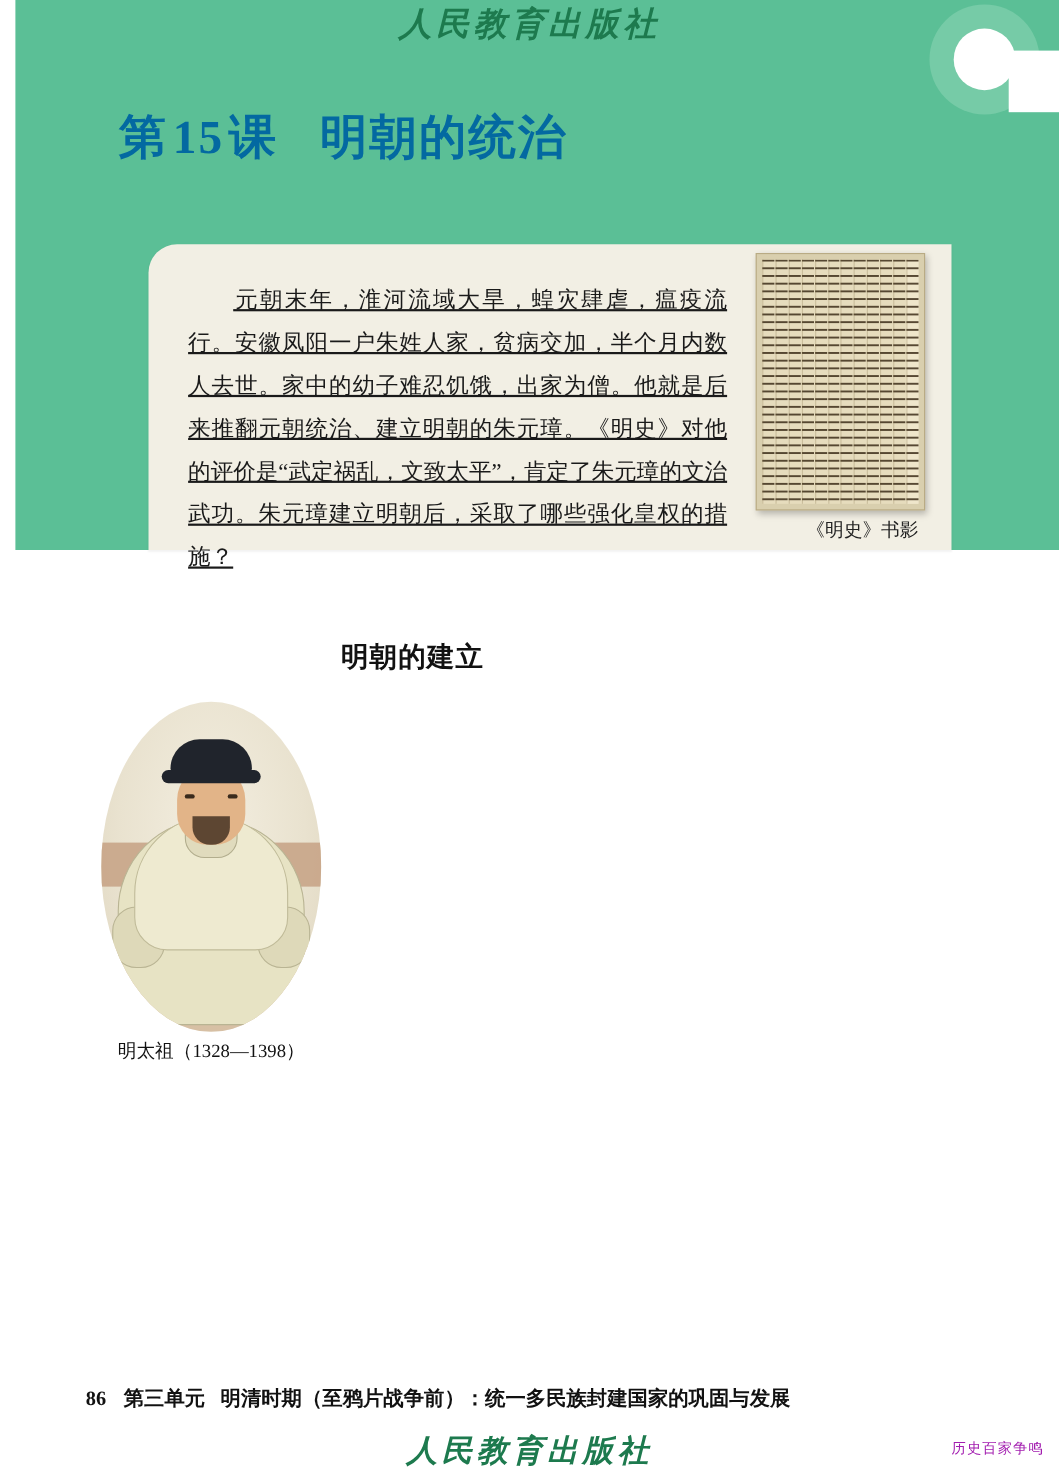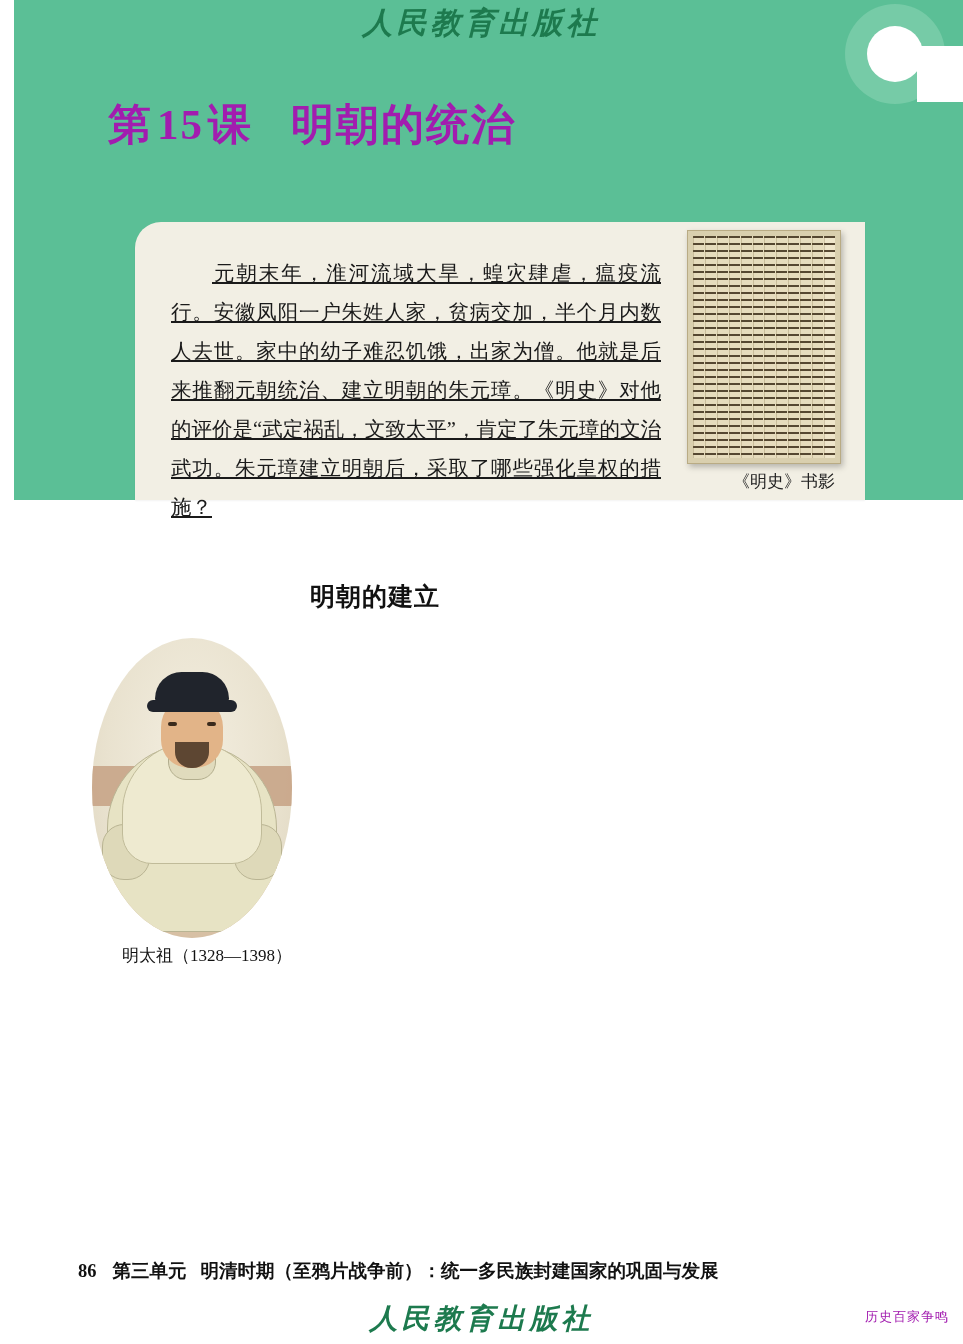--- a/index.html
+++ b/index.html
@@ -80,21 +80,21 @@
     height: 56px;
     background: #ffffff;
     z-index: 3;
   }
 
   .lesson-title {
     position: absolute;
     top: 96px;
     left: 108px;
     z-index: 4;
-    color: #a21caf;
+    color: #0369a1;
     font-family: "Liberation Serif", "DejaVu Serif", serif;
     font-size: 43px;
     font-weight: bold;
     letter-spacing: 2px;
     white-space: nowrap;
   }
   .lesson-title .num {
     font-family: "Liberation Serif", serif;
     padding: 0 4px;
   }
@@ -329,21 +329,21 @@
     left: -8px; right: -8px; bottom: -6px;
     height: 12px;
     background: #20242c;
     border-radius: 6px;
   }
   .portrait-caption {
     position: absolute;
     top: 306px;
     left: 0;
     width: 200px;
-    text-align: right;
+    text-align: center;
     font-size: 17px;
     color: #111;
     white-space: nowrap;
   }
   .footer-line {
     position: absolute;
     top: 1258px;
     left: 78px;
     font-size: 18.5px;
     color: #111;

